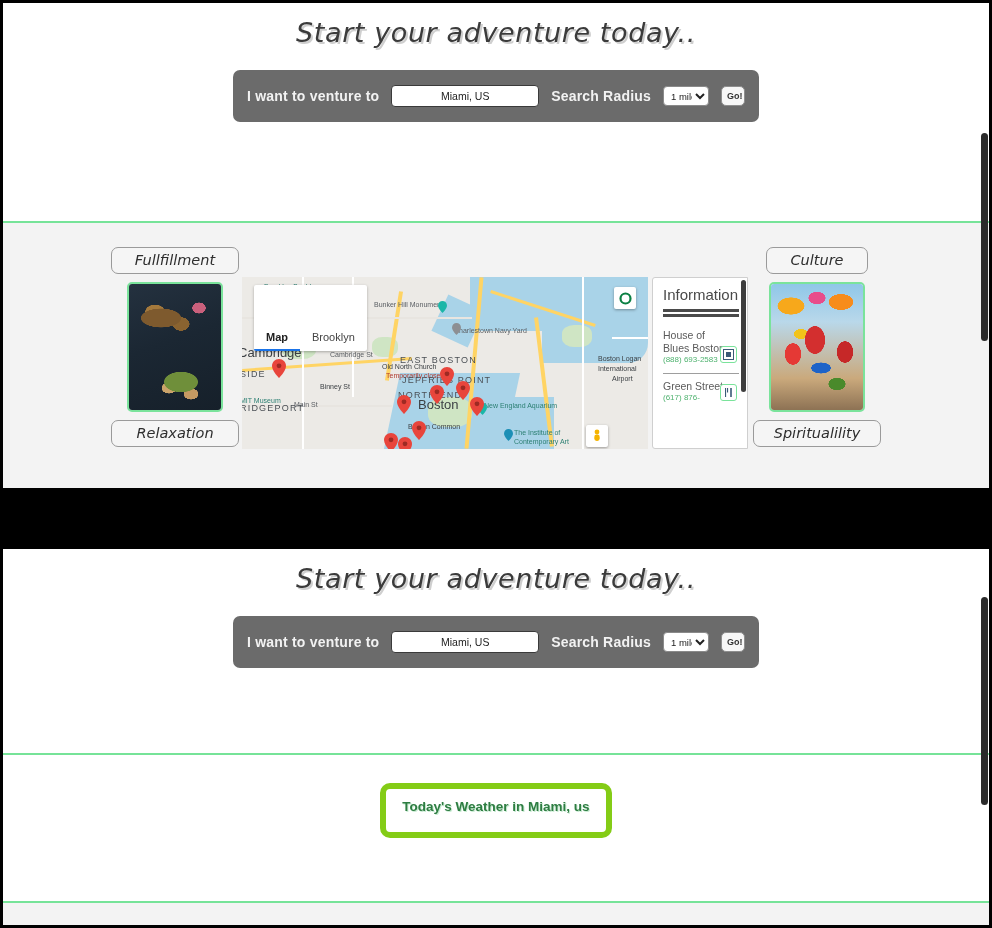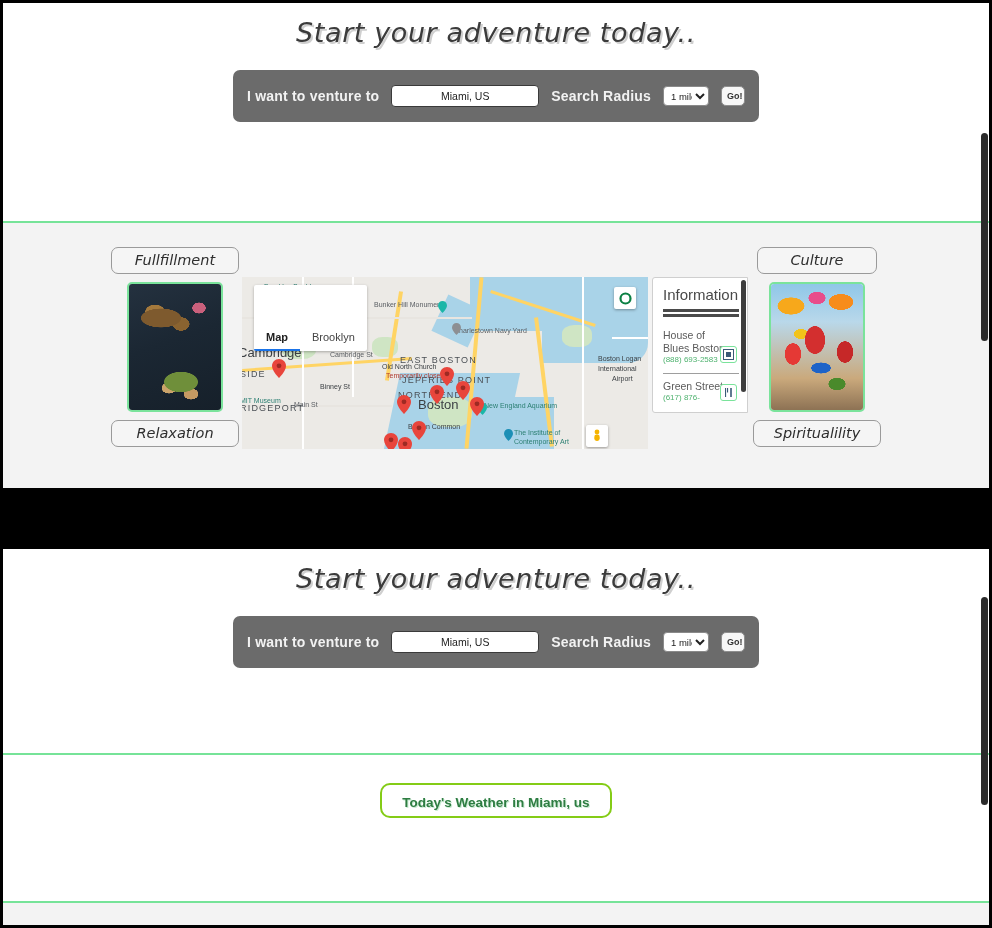--- a/index.html
+++ b/index.html
@@ -89,21 +89,21 @@
     text-shadow: 1.5px 1.5px 0 #bfe9cb;
   }
 
   .exp-row {
     position: relative; margin-top: 10px;
     display: flex; align-items: flex-start; justify-content: center;
     gap: 0;
   }
   .cat-col { width: 130px; display: flex; flex-direction: column; align-items: center; gap: 8px; }
   .cat-pill {
-    width: 120px; text-align: center;
+    width: 102px; text-align: center;
     border: 1px solid #9a9a9a; border-radius: 7px;
     background: #f5f5f5;
     padding: 4px 6px 5px;
     font-family: "DejaVu Sans", sans-serif;
     font-size: 14.5px; font-style: italic; color: #2e2e2e;
   }
   .cat-pill.wide { width: 128px; }
   .cat-thumb {
     width: 96px; height: 130px;
     border: 2px solid #7ae39b; border-radius: 5px;
@@ -183,21 +183,21 @@
   .pin {
     position: absolute; width: 14px; height: 19px; z-index: 5;
   }
   .pin svg { display: block; }
   .poi-dot {
     position: absolute; width: 9px; height: 12px; z-index: 4;
   }
 
   
   .info-panel {
-    position: relative; width: 96px; height: 136px;
+    position: relative; width: 96px; height: 172px;
     margin-top: 30px; margin-left: 4px;
     background: #fff;
     border: 1px solid #cfcfcf;
     border-radius: 3px 0 0 3px;
     overflow: hidden;
     font-family: "Liberation Sans", sans-serif;
   }
   .info-inner { padding: 8px 8px 0 10px; }
   .info-title { font-size: 15px; color: #4a4a4a; white-space: nowrap; }
   .info-hr { height: 3px; background: #4a4a4a; margin: 6px 0 2px; }
@@ -216,24 +216,24 @@
   .info-sep { height: 1px; background: #9e9e9e; margin: 2px 0; }
   .info-scroll {
     position: absolute; top: 2px; right: 1px;
     width: 5px; height: 112px; background: #3d3d3d; border-radius: 3px;
   }
 
   
   .weather-wrap { display: flex; justify-content: center; padding-top: 28px; }
   .weather-card {
     width: 232px;
-    border: 2px solid #84cc16;
+    border: 6px solid #84cc16;
     border-radius: 10px;
     background: #fff;
-    padding: 10px 0 0;
+    padding: 10px 0 12px;
     text-align: center;
   }
   .weather-title {
     font-size: 13.5px; font-weight: 700; color: #2e7d42;
     text-shadow: 1px 1px 0 #c9ecd3;
     margin-bottom: 6px;
   }
   .weather-body { position: relative; display: inline-block; text-align: left; }
   .weather-line { font-size: 11px; color: #3e3e3e; line-height: 20.5px; padding-left: 36px; }
   .weather-icon { position: absolute; right: -56px; top: 10px; width: 48px; height: 34px; }

